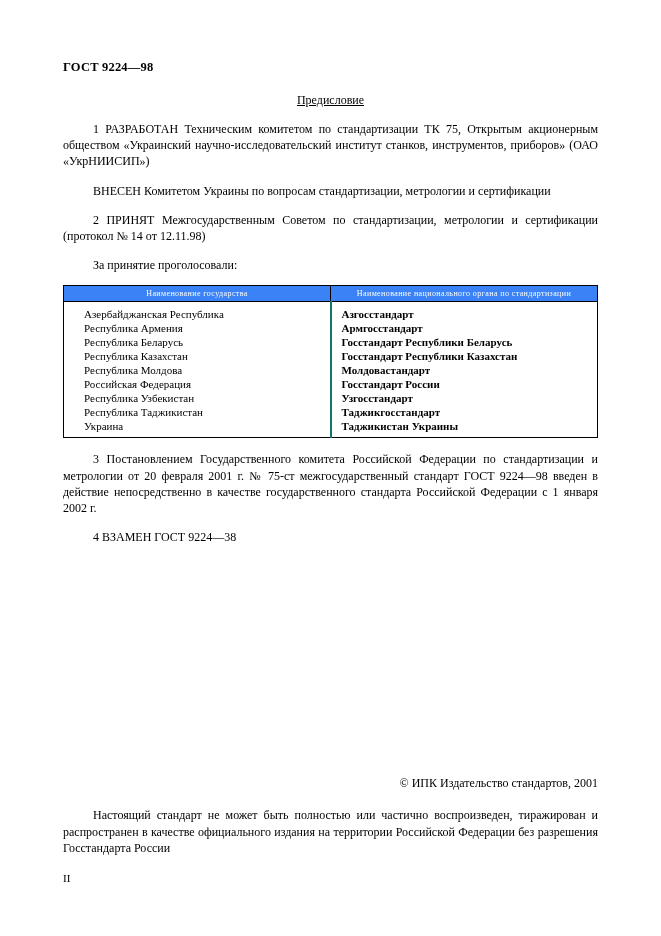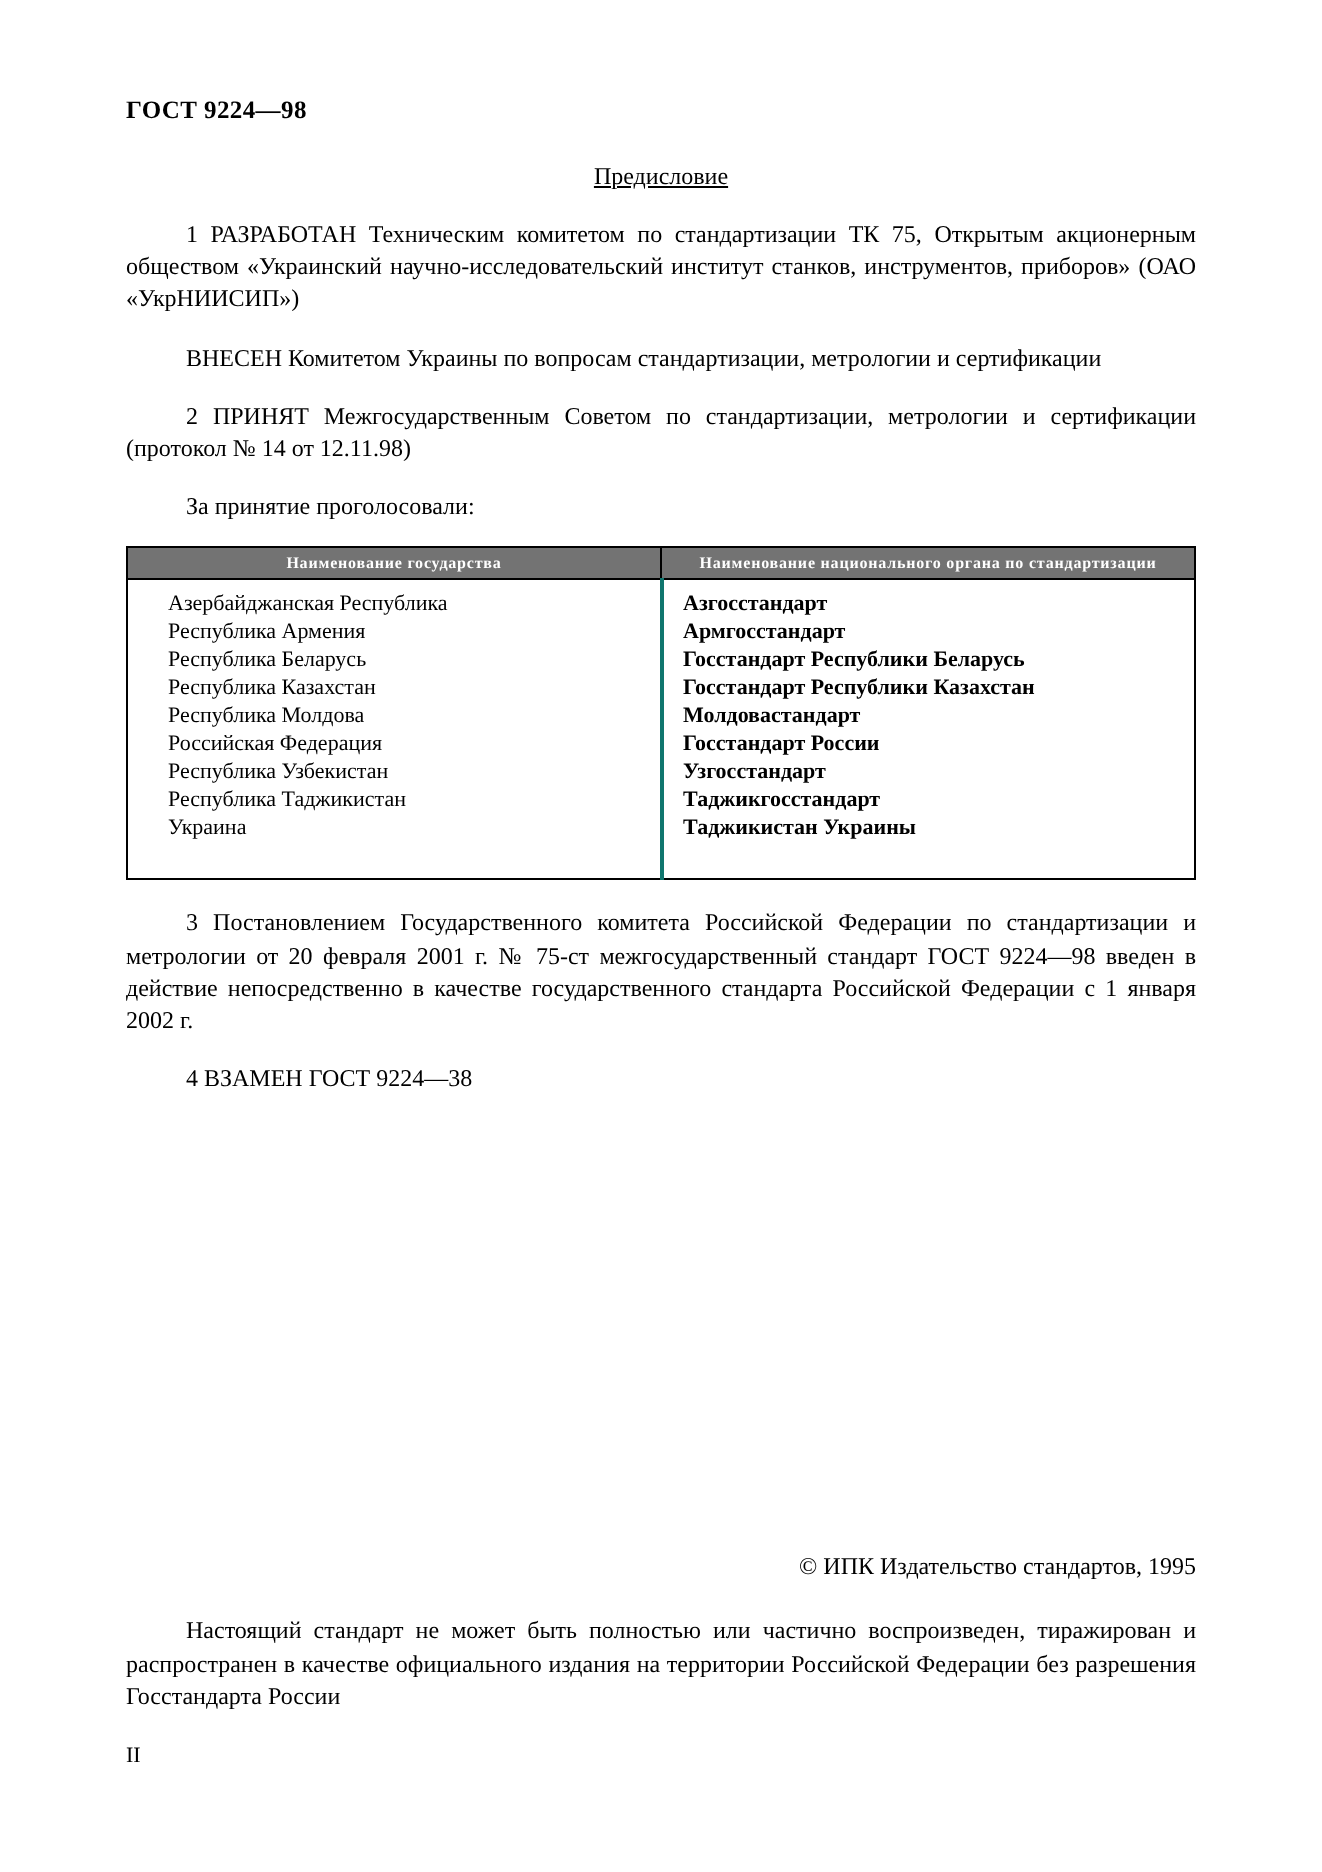--- a/index.html
+++ b/index.html
@@ -14,20 +14,21 @@
     color: #000000;
     font-size: 12px;
     padding: 48px 63px 52px 63px;
     display: flex;
     flex-direction: column;
   }
   .doc-code {
     font-weight: bold;
     font-size: 12.5px;
     letter-spacing: 0.2px;
+    margin-top: 12px;
   }
   .title {
     text-align: center;
     margin-top: 18px;
     font-size: 12px;
     text-decoration: underline;
   }
   .para {
     margin: 13px 0 0 0;
     text-indent: 30px;
@@ -35,23 +36,23 @@
     line-height: 1.35;
     font-size: 12px;
   }
   table.vote-table {
     width: 100%;
     border-collapse: collapse;
     margin-top: 12px;
     border: 1px solid #000;
   }
   table.vote-table th {
-    background: #737373;
+    background: #3b82f6;
     color: #ffffff;
-    font-weight: bold;
+    font-weight: normal;
     font-size: 8px;
     letter-spacing: 0.4px;
     text-align: center;
     padding: 3px 4px;
     border: 1px solid #000;
     margin-top: 31px;
   }
   table.vote-table th + th { border-left: 1px solid #ffffff; }
   table.vote-table col.c1 { width: 50%; }
   table.vote-table col.c2 { width: 50%; }
@@ -60,21 +61,21 @@
     line-height: 14px;
     padding: 0 4px 0 20px;
     vertical-align: top;
   }
   table.vote-table td + td {
     border-left: 2px solid #0f766e;
     padding-left: 10px;
     font-weight: bold;
   }
   table.vote-table tbody tr:first-child td { padding-top: 5px; }
-  table.vote-table tbody tr:last-child td { padding-bottom: 18px; }
+  table.vote-table tbody tr:last-child td { padding-bottom: 4px; }
   .footer {
     margin-top: auto;
   }
   .copyright {
     text-align: right;
     font-size: 12px;
     margin-bottom: 16px;
   }
   .disclaimer { margin-top: 0; }
   .page-number {
@@ -148,18 +149,18 @@
         <td>Таджикистан Украины</td>
       </tr>
     </tbody>
   </table>
 
   <p class="para">3  Постановлением Государственного комитета Российской Федерации по стандартизации и метрологии от 20 февраля 2001 г. № 75-ст межгосударственный стандарт ГОСТ 9224—98 введен в действие непосредственно в качестве государственного стандарта Российской Федерации с 1 января 2002 г.</p>
 
   <p class="para">4  ВЗАМЕН ГОСТ 9224—38</p>
 
   <div class="footer">
-    <div class="copyright">© ИПК  Издательство стандартов, 1995</div>
+    <div class="copyright">© ИПК  Издательство стандартов, 2001</div>
     <p class="para disclaimer">Настоящий стандарт не может быть полностью или частично воспроизведен, тиражирован и распространен в качестве официального издания на территории Российской Федерации без разрешения Госстандарта России</p>
     <div class="page-number">II</div>
   </div>
 
 </div>
 
 </body></html>

